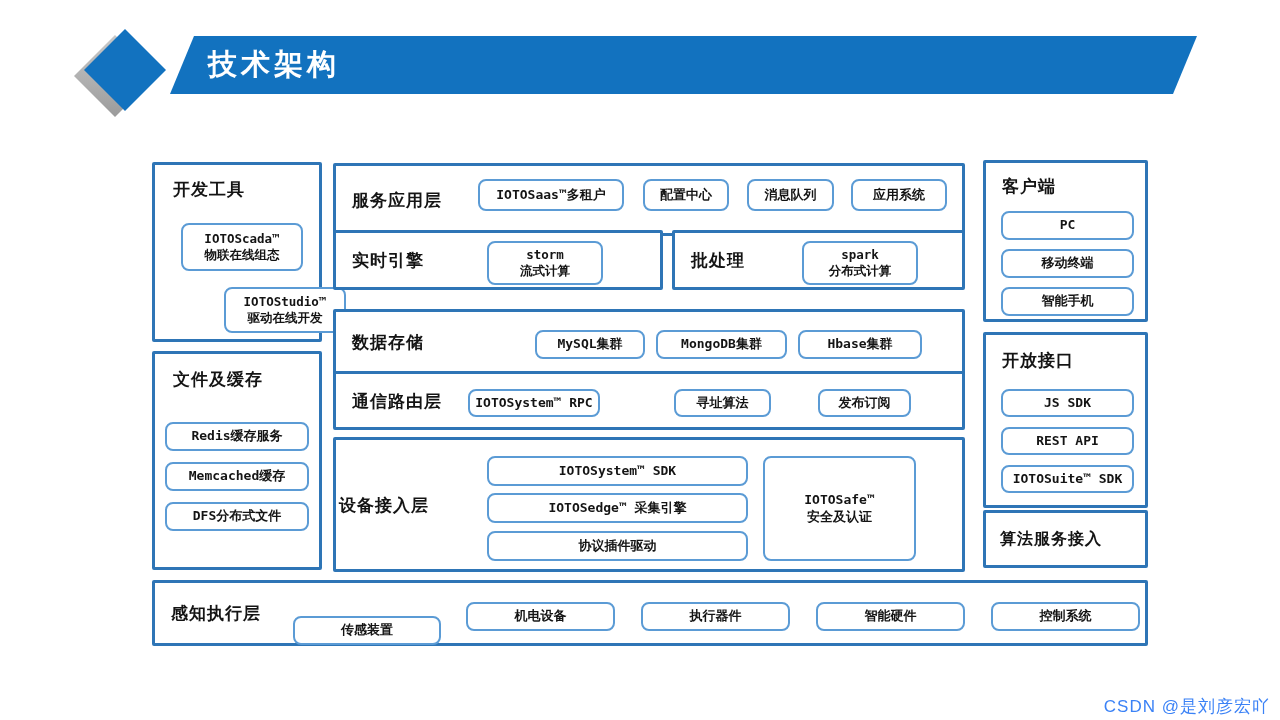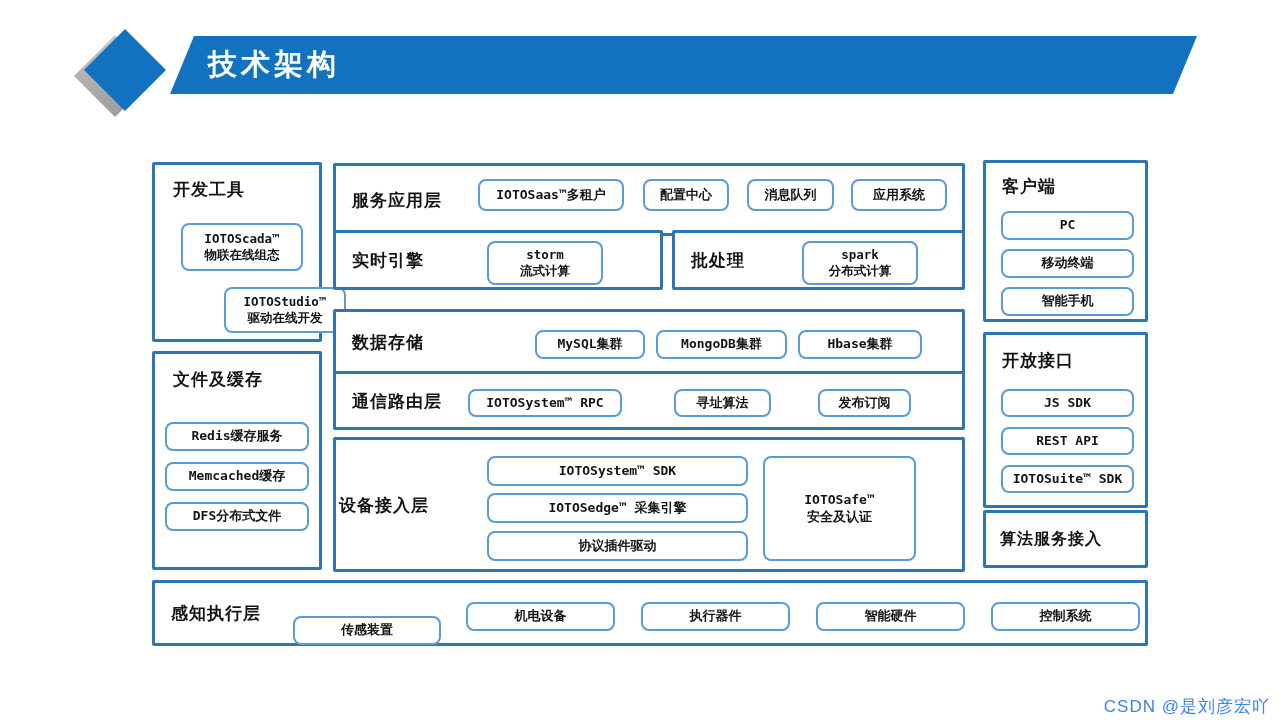--- a/index.html
+++ b/index.html
@@ -112,21 +112,21 @@
     <div class="inner" style="left:320px; top:18px; width:131px; height:29px;">
       <span>MongoDB集群</span>
     </div>
     <div class="inner" style="left:462px; top:18px; width:124px; height:29px;">
       <span>Hbase集群</span>
     </div>
   </section>
 
   <section class="outer" style="left:333px; top:371px; width:632px; height:59px;">
     <span class="ptitle vc" style="left:16px;">通信路由层</span>
-    <div class="inner" style="left:132px; top:15px; width:154px; height:28px;">
+    <div class="inner" style="left:132px; top:15px; width:132px; height:28px;">
       <span>IOTOSystem™ RPC</span>
     </div>
     <div class="inner" style="left:338px; top:15px; width:97px; height:28px;">
       <span>寻址算法</span>
     </div>
     <div class="inner" style="left:482px; top:15px; width:93px; height:28px;">
       <span>发布订阅</span>
     </div>
   </section>
 

